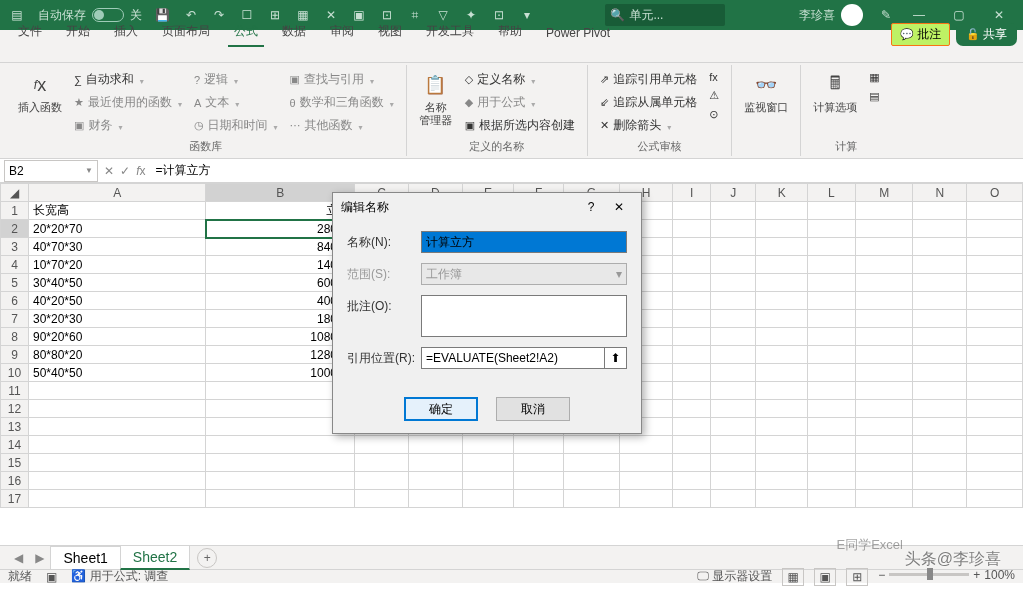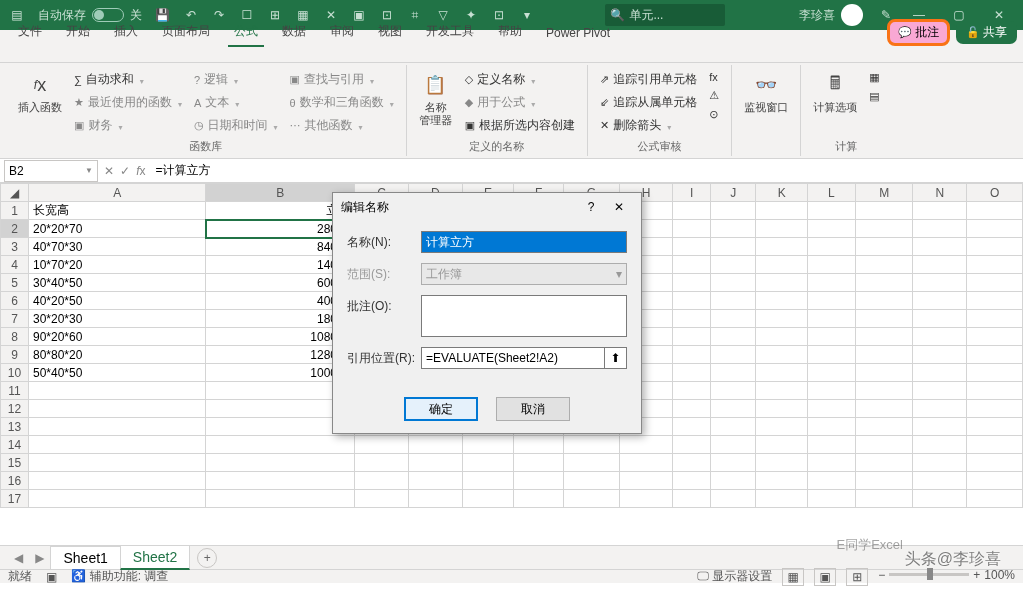--- a/index.html
+++ b/index.html
@@ -13,21 +13,21 @@
 .titlebar .spacer{flex:1}
 .titlebar .search{width:120px;height:22px;background:#185c37;border-radius:2px;display:flex;align-items:center;padding:0 6px;color:#c8e0d3;font-size:11px;gap:4px}
 .titlebar .user{margin:0 10px;font-size:11px;display:flex;align-items:center;gap:6px}
 .titlebar .avatar{width:22px;height:22px;border-radius:50%;background:#fff}
 .titlebar .winbtn{width:40px;height:30px;display:flex;align-items:center;justify-content:center}
 .ribtabs{height:28px;background:#f3f2f1;display:flex;align-items:flex-end;padding:16px 6px;border-bottom:1px solid #d4d4d4}
 .ribtabs .tab{padding:6px 12px;color:#444;cursor:pointer}
 .ribtabs .tab.active{color:#217346;position:relative}
 .ribtabs .tab.active::after{content:"";position:absolute;bottom:-1px;left:6px;right:6px;height:2px;background:#217346}
 .ribtabs .right{margin-left:auto;display:flex;gap:6px;align-items:center}
-.ribtabs .cbtn{border:3px solid #f97316;padding:2px 8px;border-radius:8px;font-size:11px;background:#f9a8d4}
+.ribtabs .cbtn{border:1px solid #f97316;padding:2px 8px;border-radius:2px;font-size:11px;background:#bef264}
 .ribtabs .share{background:#217346;color:#fff;border:none;padding:3px 10px;border-radius:7px}
 .ribbon{height:96px;background:#f3f2f1;border-bottom:1px solid #d4d4d4;display:flex;padding:2px 6px}
 .rgroup{border-right:1px solid #d4d4d4;padding:0 8px;display:flex;flex-direction:column;justify-content:space-between}
 .rgroup .glabel{text-align:center;font-size:11px;color:#666;padding-bottom:2px}
 .rgroup .body{flex:1;display:flex;align-items:flex-start;gap:4px;padding-top:4px}
 .bigbtn{display:flex;flex-direction:column;align-items:center;gap:2px;padding:2px 4px;color:#444;cursor:pointer;min-width:42px}
 .bigbtn .ic{width:28px;height:28px;display:flex;align-items:center;justify-content:center;font-size:18px}
 .bigbtn .lbl{font-size:11px;text-align:center;line-height:1.2}
 .smallbtns{display:flex;flex-direction:column;gap:2px}
 .smallbtn{display:flex;align-items:center;gap:4px;padding:2px 4px;color:#888;font-size:11px;white-space:nowrap}
@@ -60,21 +60,21 @@
 .zoom .track::after{content:"";position:absolute;width:6px;height:12px;background:#888;top:-5px;left:38px}
 .dialog{position:absolute;left:332px;top:192px;width:310px;background:#f0f0f0;border:1px solid #888;box-shadow:3px 3px 8px rgba(0,0,0,0.3)}
 .dialog .dtitle{height:28px;display:flex;align-items:center;padding:0 8px;font-size:12px}
 .dialog .dtitle .dspacer{flex:1}
 .dialog .dtitle .dbtn{width:28px;text-align:center;cursor:pointer}
 .dialog .dbody{padding:10px 14px}
 .dialog .drow{display:flex;align-items:flex-start;margin-bottom:10px}
 .dialog .dlbl{width:74px;padding-top:3px;color:#333}
 .dialog .dlbl.dis{color:#999}
 .dialog .dinput{flex:1;height:22px;border:1px solid #7a7a7a;background:#fff;padding:0 4px;font-size:12px}
-.dialog .dinput.selected{background:#0078d4;color:#ffffff}
+.dialog .dinput.selected{background:#0078d4;color:#000000}
 .dialog .dselect{flex:1;height:22px;border:1px solid #adadad;background:#e8e8e8;padding:0 4px;display:flex;align-items:center;justify-content:space-between;color:#999}
 .dialog .dtextarea{flex:1;height:42px;border:1px solid #7a7a7a;background:#fff;resize:none}
 .dialog .drefwrap{flex:1;display:flex}
 .dialog .dref{flex:1;height:22px;border:1px solid #7a7a7a;background:#fff;padding:0 4px}
 .dialog .drefbtn{width:22px;height:22px;border:1px solid #7a7a7a;border-left:none;display:flex;align-items:center;justify-content:center;background:#fff}
 .dialog .dfoot{display:flex;justify-content:center;gap:18px;padding:8px 0 12px}
 .dialog .dfbtn{width:74px;height:24px;border:1px solid #adadad;background:#e1e1e1;cursor:pointer}
 .dialog .dfbtn.primary{border:2px solid #0078d4;background:#e5f1fb}
 .watermark{position:absolute;right:22px;bottom:28px;font-size:16px;color:rgba(60,60,60,0.65);font-weight:normal;text-shadow:0 0 3px #fff}
 .watermark2{position:absolute;right:120px;bottom:44px;font-size:13px;color:rgba(90,90,90,0.55)}
@@ -566,21 +566,21 @@
   <span class="nav">◀</span>
   <span class="nav">▶</span>
   <div class="stab">Sheet1</div>
   <div class="stab active">Sheet2</div>
   <div class="add">+</div>
 </div>
 
 <div class="statusbar">
   <span>就绪</span>
   <span>▣</span>
-  <span>♿ <span>辅助功能: 调查</span></span>
+  <span>♿ <span>用于公式: 调查</span></span>
   <div class="right">
     <span>🖵 <span>显示器设置</span></span>
     <div class="viewbtn">▦</div>
     <div class="viewbtn">▣</div>
     <div class="viewbtn">⊞</div>
     <div class="zoom">
       <span>−</span>
       <div class="track"></div>
       <span>+</span>
       <span>100%</span>

